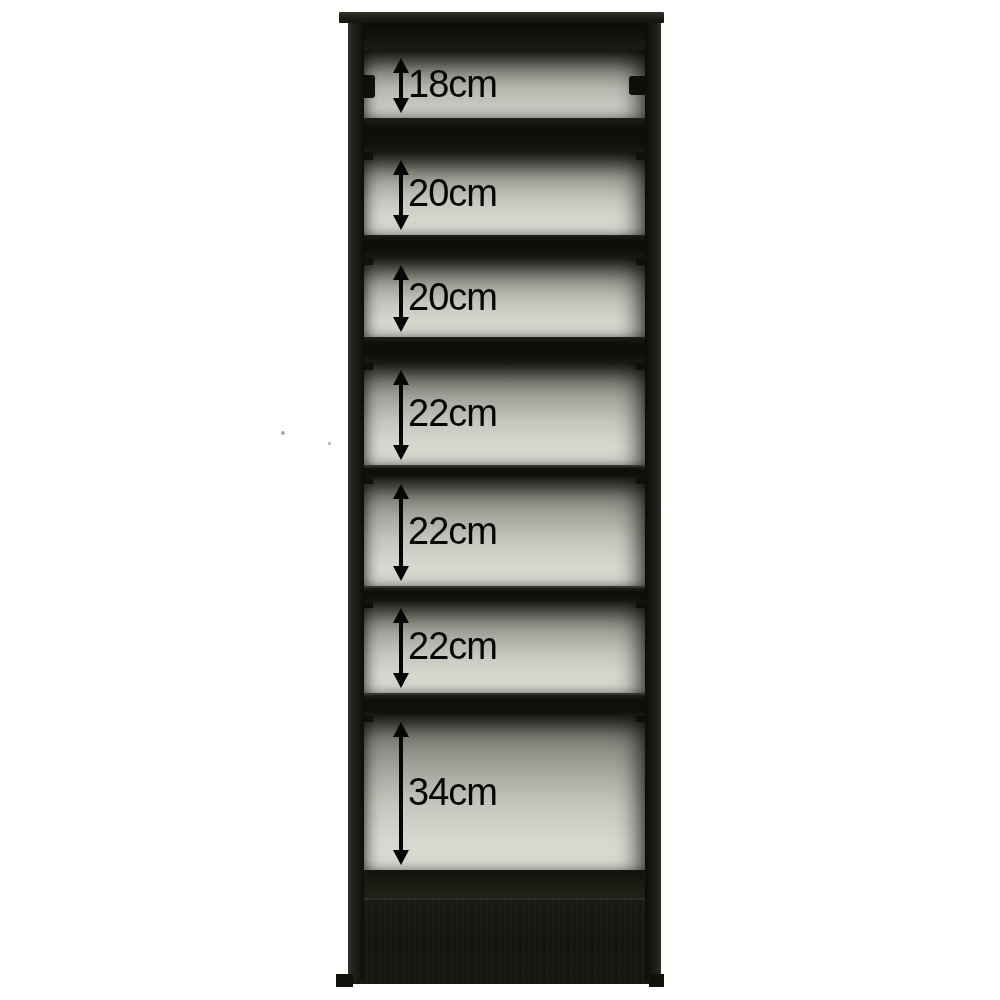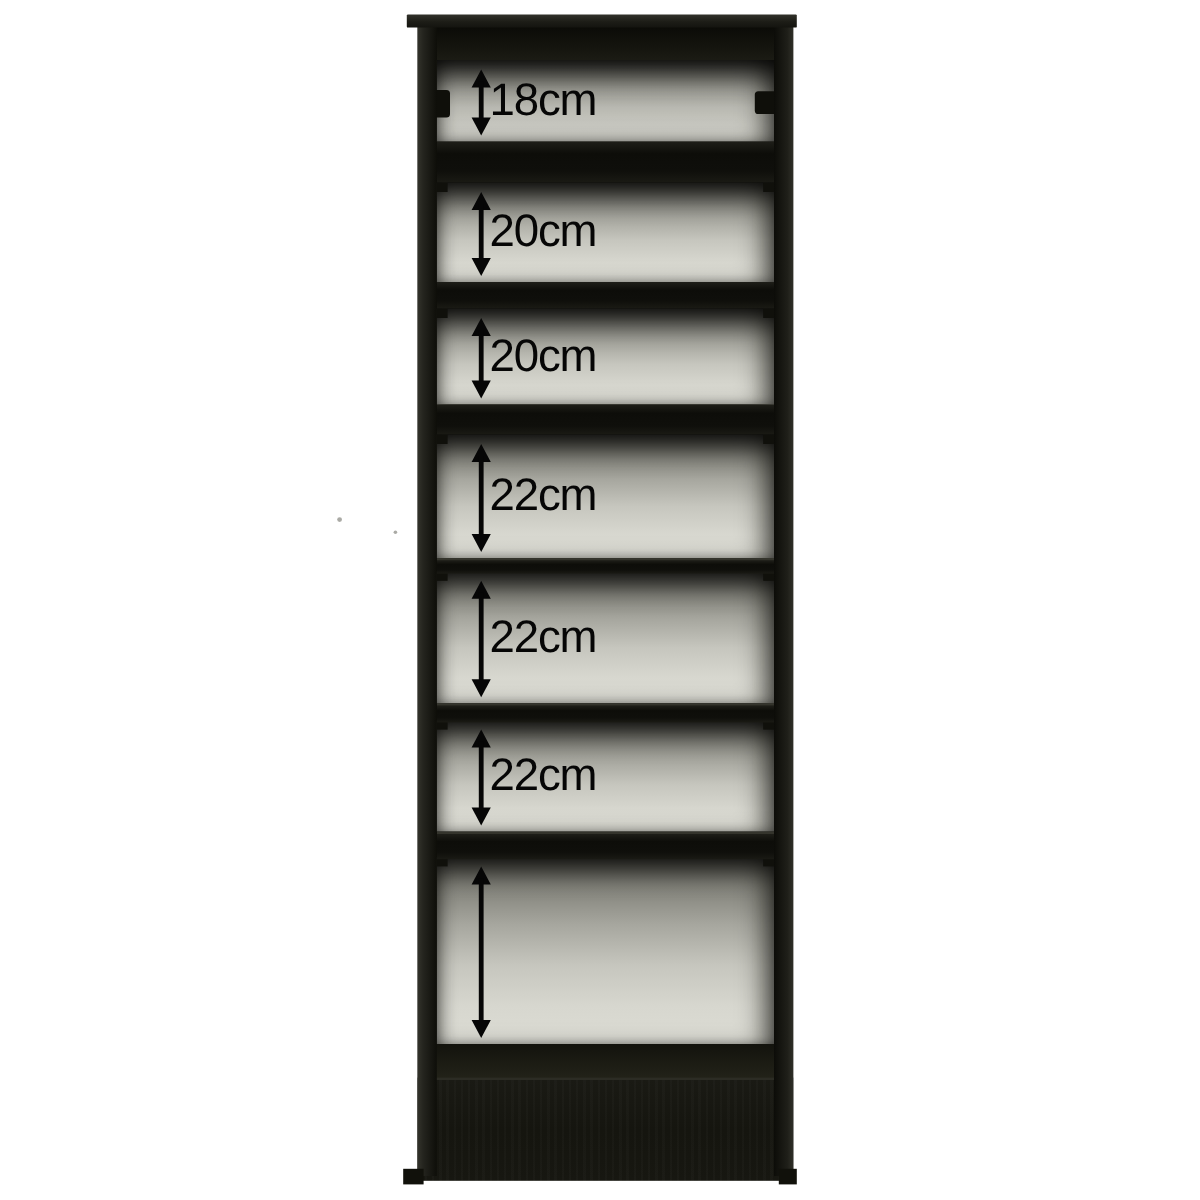--- a/index.html
+++ b/index.html
@@ -141,20 +141,21 @@
   </div>
 
   <div class="comp" style="top:714px;height:156px;">
     <div class="notch nl"></div>
     <div class="notch nr"></div>
     <div class="arrow">
       <div class="head up"></div>
       <div class="line"></div>
       <div class="head down"></div>
     </div>
+    <div class="lbl">34cm</div>
   </div>
 
   <div class="shelf" style="top:118px;height:34px;"></div>
   <div class="shelf" style="top:235px;height:22px;"></div>
   <div class="shelf" style="top:337px;height:25px;"></div>
   <div class="shelf hl" style="top:465px;height:11px;"></div>
   <div class="shelf hl" style="top:586px;height:14px;"></div>
   <div class="shelf hl" style="top:693px;height:21px;"></div>
 
   <div class="slope"></div>

